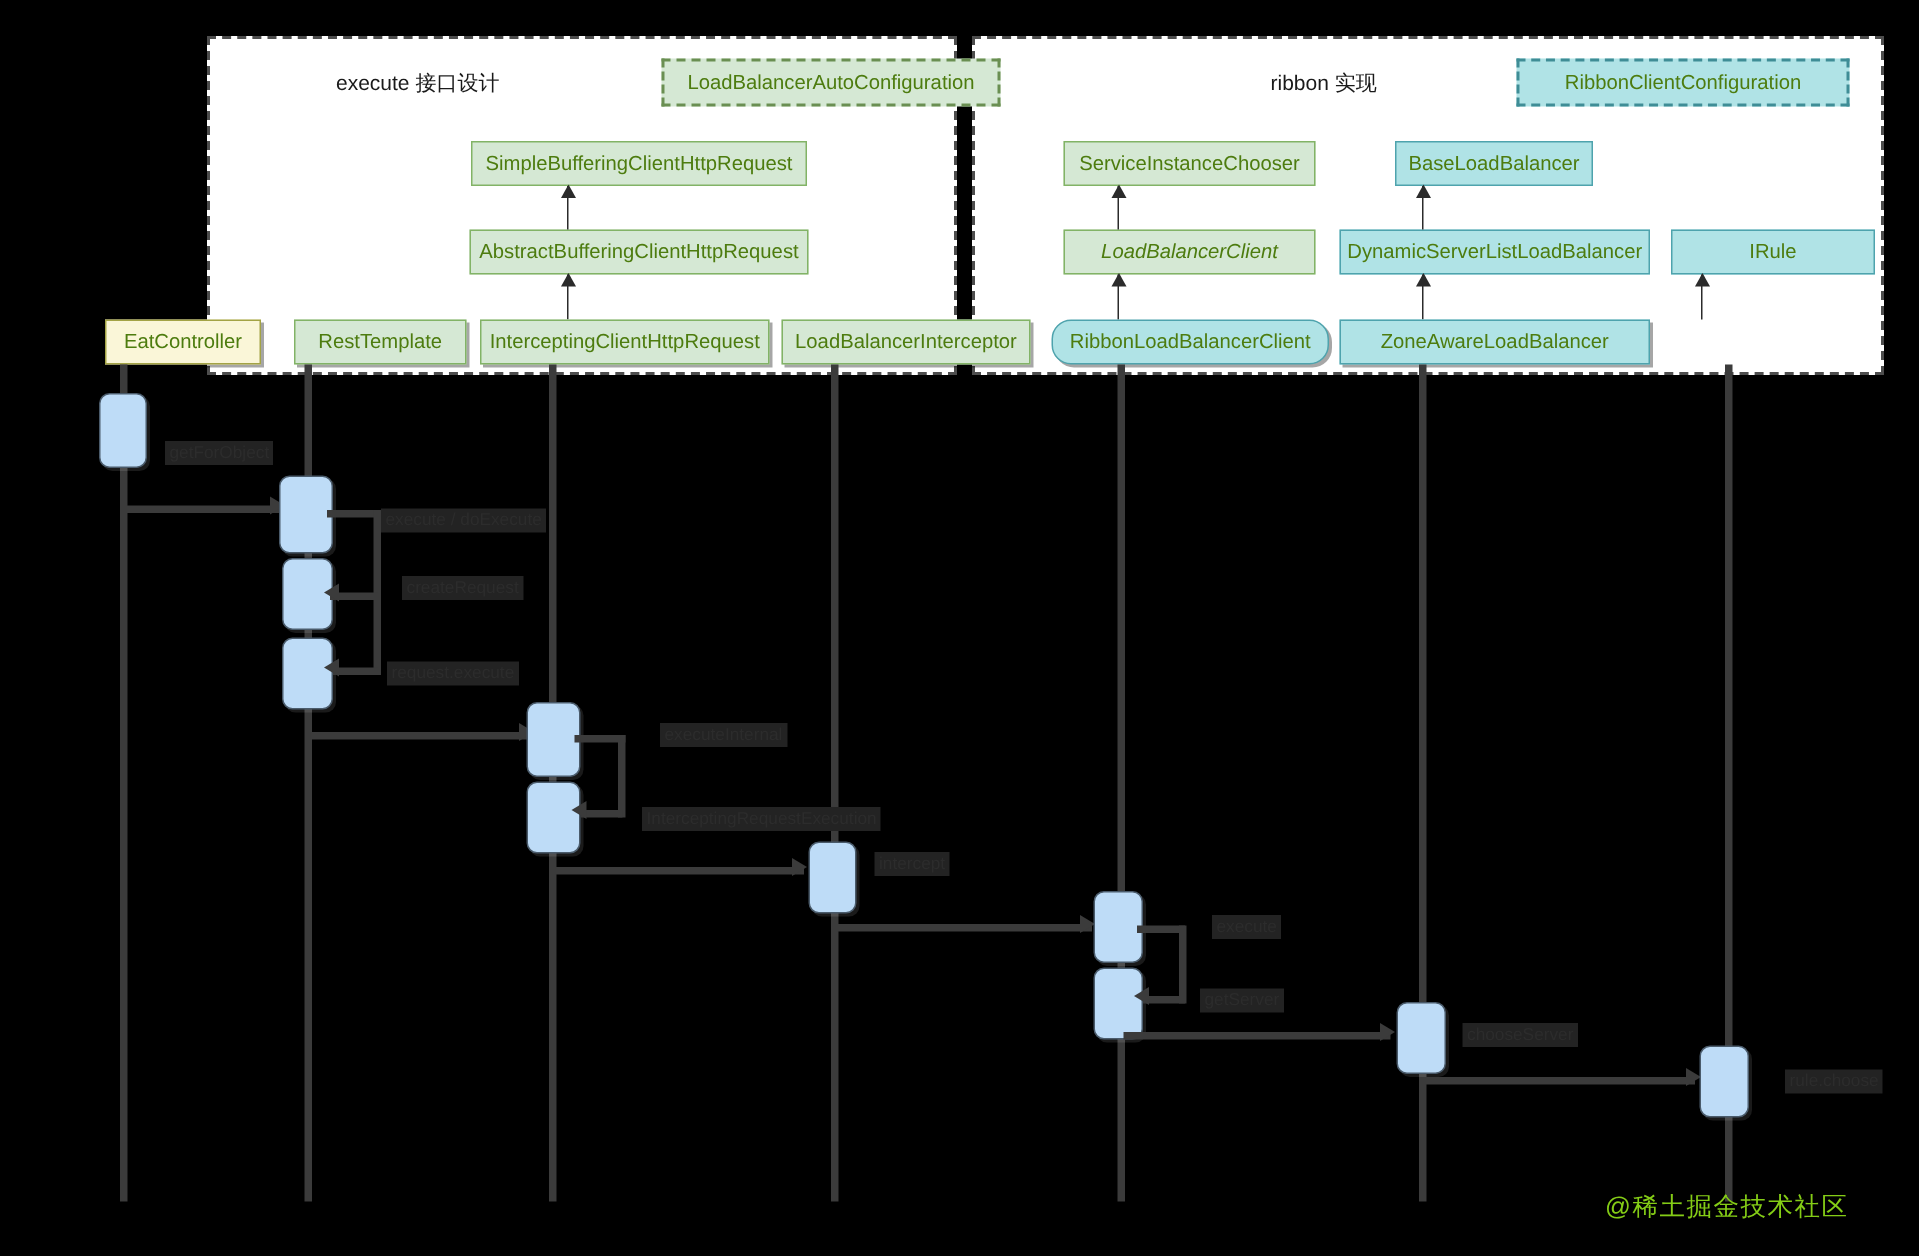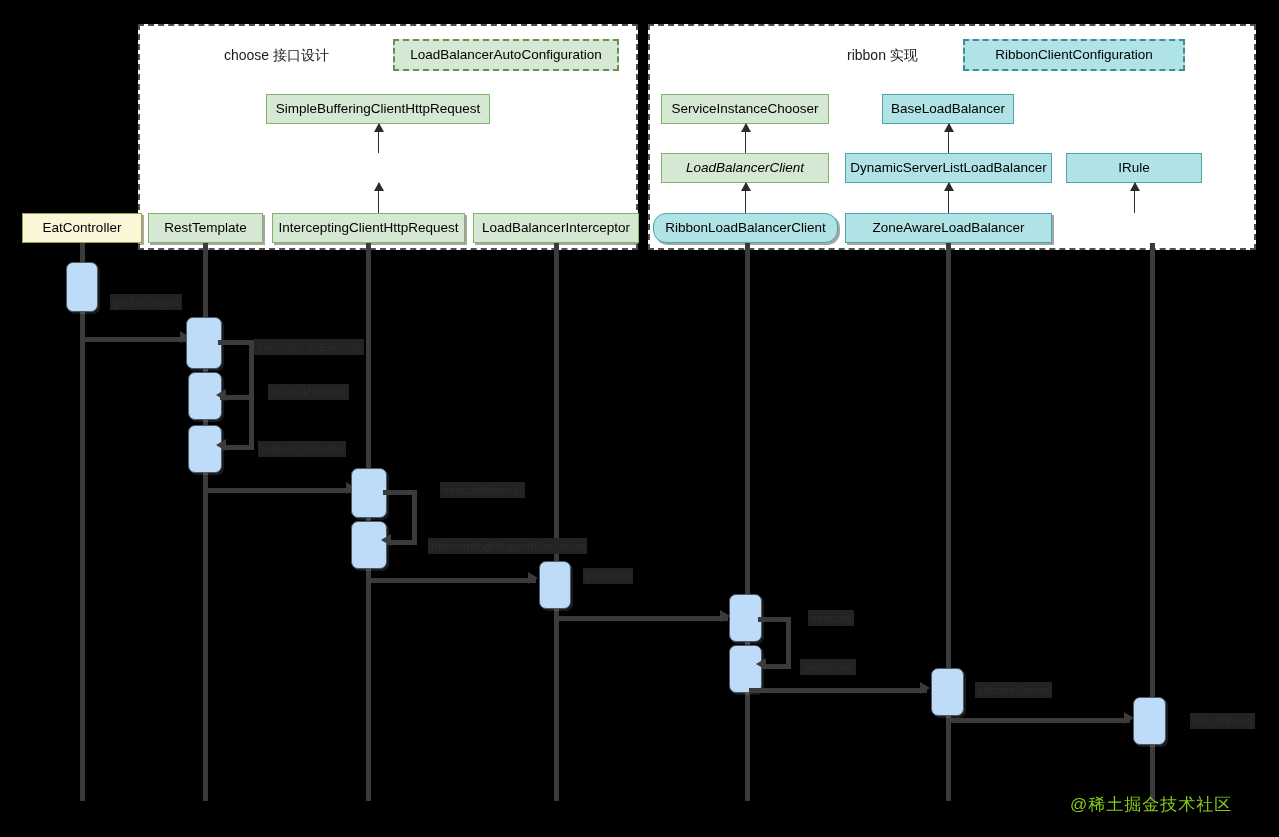--- a/index.html
+++ b/index.html
@@ -33,24 +33,25 @@
   }
 
   
   .cbox {
     position: absolute;
     box-sizing: border-box;
     display: flex;
     align-items: center;
     justify-content: center;
     font-size: 13.5px;
-    color: #000000;
+    color: #4d7c0f;
     white-space: nowrap;
     text-align: center;
     line-height: 1.1;
+    margin-left: 48px;
   }
   .green  { background: #d5e8d4; border: 1px solid #82b366; }
   .cyan   { background: #b0e3e6; border: 1px solid #4ea3ad; }
   .yellow { background: #faf6d8; border: 1px solid #a3a345; }
   .dashed-green { background: #d5e8d4; border: 2px dashed #6a8f52; }
   .dashed-cyan  { background: #b0e3e6; border: 2px dashed #3f8d96; }
 
   .lifeline-head { box-shadow: 2px 2px 0 rgba(0,0,0,0.35); }
 
   
@@ -132,27 +133,28 @@
   }
 </style>
 </head>
 <body>
 
 <div id="canvas">
 
   <div class="panel" style="left:138px; top:24px; width:500px; height:226px;"></div>
   <div class="panel" style="left:648px; top:24px; width:608px; height:226px;"></div>
 
-  <div class="panel-title" style="left:224px; top:47px;">choose 接口设计</div>
+  <div class="panel-title" style="left:224px; top:47px;">execute 接口设计</div>
   <div class="panel-title" style="left:847px; top:47px;">ribbon 实现</div>
 
   <div class="cbox dashed-green" style="left:393px; top:39px; width:226px; height:32px;">LoadBalancerAutoConfiguration</div>
   <div class="cbox dashed-cyan" style="left:963px; top:39px; width:222px; height:32px;">RibbonClientConfiguration</div>
 
   <div class="cbox green" style="left:266px; top:94px; width:224px; height:30px;">SimpleBufferingClientHttpRequest</div>
+  <div class="cbox green" style="left:265px; top:153px; width:226px; height:30px;">AbstractBufferingClientHttpRequest</div>
 
   <div class="cbox green" style="left:661px; top:94px; width:168px; height:30px;">ServiceInstanceChooser</div>
   <div class="cbox green" style="left:661px; top:153px; width:168px; height:30px;font-style:italic;">LoadBalancerClient</div>
 
   <div class="cbox cyan" style="left:882px; top:94px; width:132px; height:30px;">BaseLoadBalancer</div>
   <div class="cbox cyan" style="left:845px; top:153px; width:207px; height:30px;">DynamicServerListLoadBalancer</div>
 
   <div class="cbox cyan" style="left:1066px; top:153px; width:136px; height:30px;">IRule</div>
 
   <div class="inh" style="left:378px; top:124px; height:29px;"></div>
@@ -162,21 +164,21 @@
   <div class="inh" style="left:745px; top:124px; height:29px;"></div>
 
   <div class="inh" style="left:745px; top:183px; height:30px;"></div>
 
   <div class="inh" style="left:948px; top:124px; height:29px;"></div>
 
   <div class="inh" style="left:948px; top:183px; height:30px;"></div>
 
   <div class="inh" style="left:1134px; top:183px; height:30px;"></div>
 
-  <div class="cbox yellow lifeline-head" style="left:22px; top:213px; width:120px; height:30px;">EatController</div>
+  <div class="cbox yellow lifeline-head" style="left:22px; top:213px; width:104px; height:30px;">EatController</div>
   <div class="cbox green lifeline-head" style="left:148px; top:213px; width:115px; height:30px;">RestTemplate</div>
   <div class="cbox green lifeline-head" style="left:272px; top:213px; width:193px; height:30px;">InterceptingClientHttpRequest</div>
   <div class="cbox green lifeline-head" style="left:473px; top:213px; width:166px; height:30px;">LoadBalancerInterceptor</div>
   <div class="cbox cyan lifeline-head" style="left:653px; top:213px; width:185px; height:30px;border-radius:13px;">RibbonLoadBalancerClient</div>
   <div class="cbox cyan lifeline-head" style="left:845px; top:213px; width:207px; height:30px;">ZoneAwareLoadBalancer</div>
 
   <div class="lifeline" style="left:80px; top:243px; height:558px;"></div>
   <div class="lifeline" style="left:203px; top:243px; height:558px;"></div>
   <div class="lifeline" style="left:366px; top:243px; height:558px;"></div>
   <div class="lifeline" style="left:554px; top:243px; height:558px;"></div>

